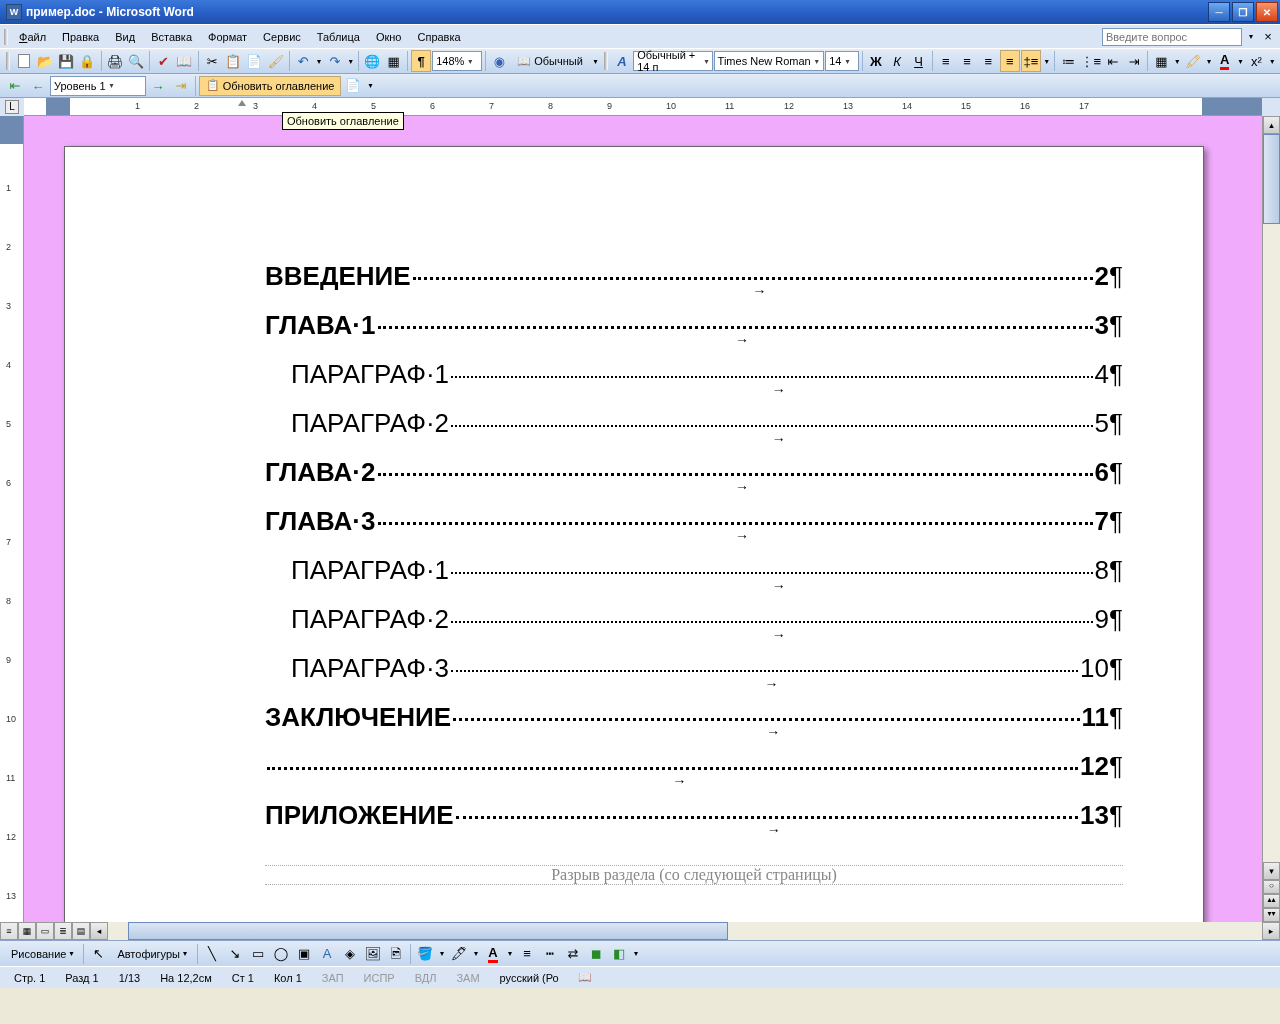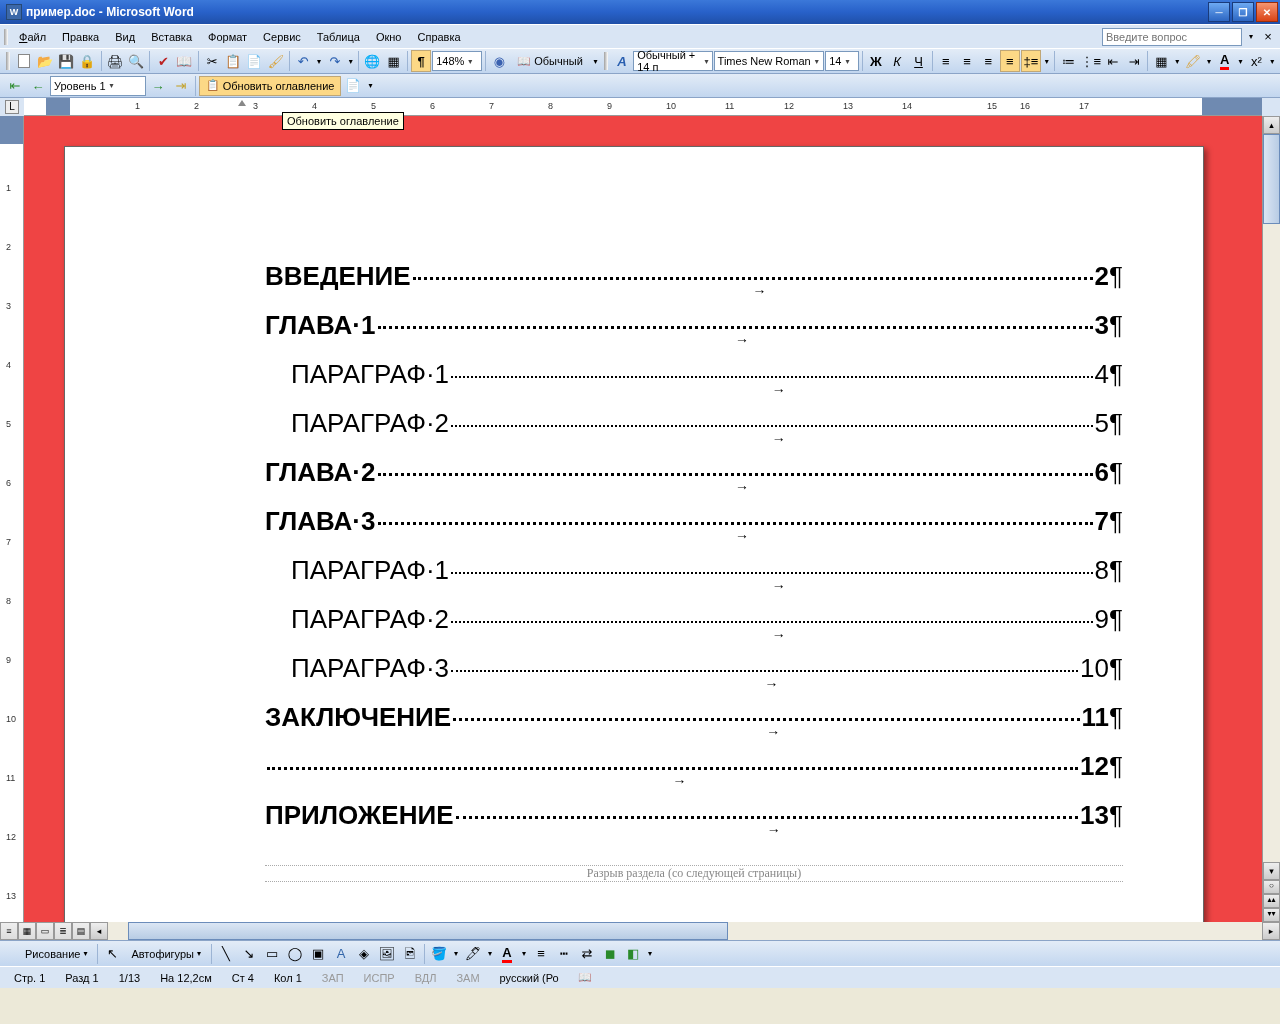--- a/index.html
+++ b/index.html
@@ -33,21 +33,21 @@
 .btn-update { height: 20px; padding: 0 6px; display: flex; align-items: center; gap: 3px; font-size: 11px; border: 1px solid #c0a776; background: #fcd886; }
 .tooltip { position: absolute; top: 112px; left: 282px; background: #ffffe1; border: 1px solid #000; padding: 2px 4px; font-size: 11px; z-index: 100; }
 
 .ruler-h { height: 18px; background: #fff; border-bottom: 1px solid #999; display: flex; align-items: flex-end; position: relative; margin-left: 24px; margin-right: 18px; }
 .ruler-h .scale { flex: 1; height: 100%; position: relative; overflow: hidden; margin-left: 22px; }
 .ruler-h .blueend { position: absolute; top: 0; bottom: 0; background: #6f8ab1; }
 
 .workarea { display: flex; height: 806px; }
 .ruler-v { width: 24px; background: #fff; border-right: 1px solid #999; position: relative; }
 .ruler-v .blueend { position: absolute; left: 0; right: 0; background: #6f8ab1; }
-.docpane { flex: 1; background: #ef4444; overflow: hidden; position: relative; }
+.docpane { flex: 1; background: #f0abfc; overflow: hidden; position: relative; }
 .scroll-v { width: 18px; background: #e8e5d8; border-left: 1px solid #999; display: flex; flex-direction: column; }
 .scroll-v .arr { height: 18px; background: linear-gradient(#eee,#ccc); border: 1px solid #999; font-size: 9px; text-align: center; line-height: 16px; }
 .scroll-v .track { flex: 1; background: #efece0; }
 .scroll-v .thumb { height: 90px; background: linear-gradient(90deg,#dbe6f4,#b8cce4); border: 1px solid #6b8cba; }
 .scroll-v .pgbtn { height: 14px; background: linear-gradient(#eee,#ccc); border: 1px solid #999; font-size: 8px; text-align: center; }
 .scroll-h { height: 18px; background: #e8e5d8; display: flex; margin-left: 0; }
 .viewbtns { display: flex; background: #e8e5d8; }
 .viewbtns .vb { width: 18px; height: 18px; border: 1px solid #999; background: linear-gradient(#eee,#ddd); font-size: 9px; text-align: center; line-height: 16px; }
 .scroll-h .arr { width: 18px; background: linear-gradient(#eee,#ccc); border: 1px solid #999; font-size: 9px; text-align: center; line-height: 16px; }
 .scroll-h .track { flex: 1; background: #efece0; }
@@ -56,23 +56,23 @@
 .page { position: absolute; top: 30px; left: 40px; width: 1140px; min-height: 900px; background: #fff; border: 1px solid #666; box-shadow: 3px 3px 6px rgba(0,0,0,0.4); padding: 110px 80px 40px 200px; }
 .toc-row { display: flex; align-items: baseline; font-family: "Times New Roman", serif; font-size: 26px; margin-bottom: 10px; line-height: 1.5; }
 .toc-row.bold { font-weight: bold; }
 .toc-row.sub .toc-title { padding-left: 26px; font-weight: normal; }
 .toc-title { white-space: nowrap; }
 .toc-dots { flex: 1; border-bottom: 3px dotted #000; position: relative; top: -5px; margin: 0 2px; }
 .toc-row.sub .toc-dots { border-bottom-width: 2px; }
 .toc-dots .tabmark { position: absolute; left: 50%; top: 2px; font-size: 14px; color: #000; }
 .toc-page { white-space: nowrap; }
 .pilcrow { font-weight: normal; }
-.section-break { text-align: center; font-size: 12px; color: #888; border-top: 1px dotted #aaa; border-bottom: 1px dotted #aaa; margin-top: 30px; padding: 0; font-family: Tahoma; }
-
-.drawbar { height: 26px; background: linear-gradient(#e3ecf7,#c2d6ef); border-top: 1px solid #8ba4c7; display: flex; align-items: center; padding: 0 17px; gap: 1px; }
+.section-break { text-align: center; font-size: 16px; color: #888; border-top: 1px dotted #aaa; border-bottom: 1px dotted #aaa; margin-top: 30px; padding: 0; font-family: Tahoma; }
+
+.drawbar { height: 26px; background: linear-gradient(#e3ecf7,#c2d6ef); border-top: 1px solid #8ba4c7; display: flex; align-items: center; padding: 0 3px; gap: 1px; }
 .statusbar { height: 22px; background: #d9e5f4; border-top: 1px solid #fff; display: flex; align-items: center; padding: 0 8px; gap: 8px; font-size: 11px; }
 .statusbar .cell { padding: 0 6px; }
 .statusbar .dim { color: #999; }
 
 .ico { display: inline-block; line-height: 1; }
 </style>
 </head>
 <body>
 
 <div class="titlebar">
@@ -300,21 +300,21 @@
         <span style="position:absolute;left:325px;top:3px;font-size:9px;color:#333">5</span>
         <span style="position:absolute;left:384px;top:3px;font-size:9px;color:#333">6</span>
         <span style="position:absolute;left:443px;top:3px;font-size:9px;color:#333">7</span>
         <span style="position:absolute;left:502px;top:3px;font-size:9px;color:#333">8</span>
         <span style="position:absolute;left:561px;top:3px;font-size:9px;color:#333">9</span>
         <span style="position:absolute;left:620px;top:3px;font-size:9px;color:#333">10</span>
         <span style="position:absolute;left:679px;top:3px;font-size:9px;color:#333">11</span>
         <span style="position:absolute;left:738px;top:3px;font-size:9px;color:#333">12</span>
         <span style="position:absolute;left:797px;top:3px;font-size:9px;color:#333">13</span>
         <span style="position:absolute;left:856px;top:3px;font-size:9px;color:#333">14</span>
-        <span style="position:absolute;left:941px;top:3px;font-size:9px;color:#333">15</span>
+        <span style="position:absolute;left:915px;top:3px;font-size:9px;color:#333">15</span>
         <span style="position:absolute;left:974px;top:3px;font-size:9px;color:#333">16</span>
         <span style="position:absolute;left:1033px;top:3px;font-size:9px;color:#333">17</span>
         <div class="blueend" style="right:0;width:60px;top:0;bottom:0"></div>
         <div style="position:absolute;left:192px;top:0;width:8px;height:8px;border-left:4px solid transparent;border-right:4px solid transparent;border-bottom:6px solid #888"></div>
       </div>
 </div>
 </div>
 
 <div class="workarea">
   <div class="ruler-v">
@@ -525,21 +525,21 @@
       <span class="ico" style="color:#2a8a2a">◧</span>
     </div>
   <div class="tbtn" style="width:10px;font-size:8px">▾</div>
 </div>
 
 <div class="statusbar">
   <span class="cell">Стр. 1</span>
   <span class="cell">Разд 1</span>
   <span class="cell">1/13</span>
   <span class="cell">На 12,2см</span>
-  <span class="cell">Ст 4</span>
+  <span class="cell">Ст 1</span>
   <span class="cell">Кол 1</span>
   <span class="cell dim">ЗАП</span>
   <span class="cell dim">ИСПР</span>
   <span class="cell dim">ВДЛ</span>
   <span class="cell dim">ЗАМ</span>
   <span class="cell">русский (Ро</span>
   <span class="cell">📖</span>
 </div>
 
 </body></html>

